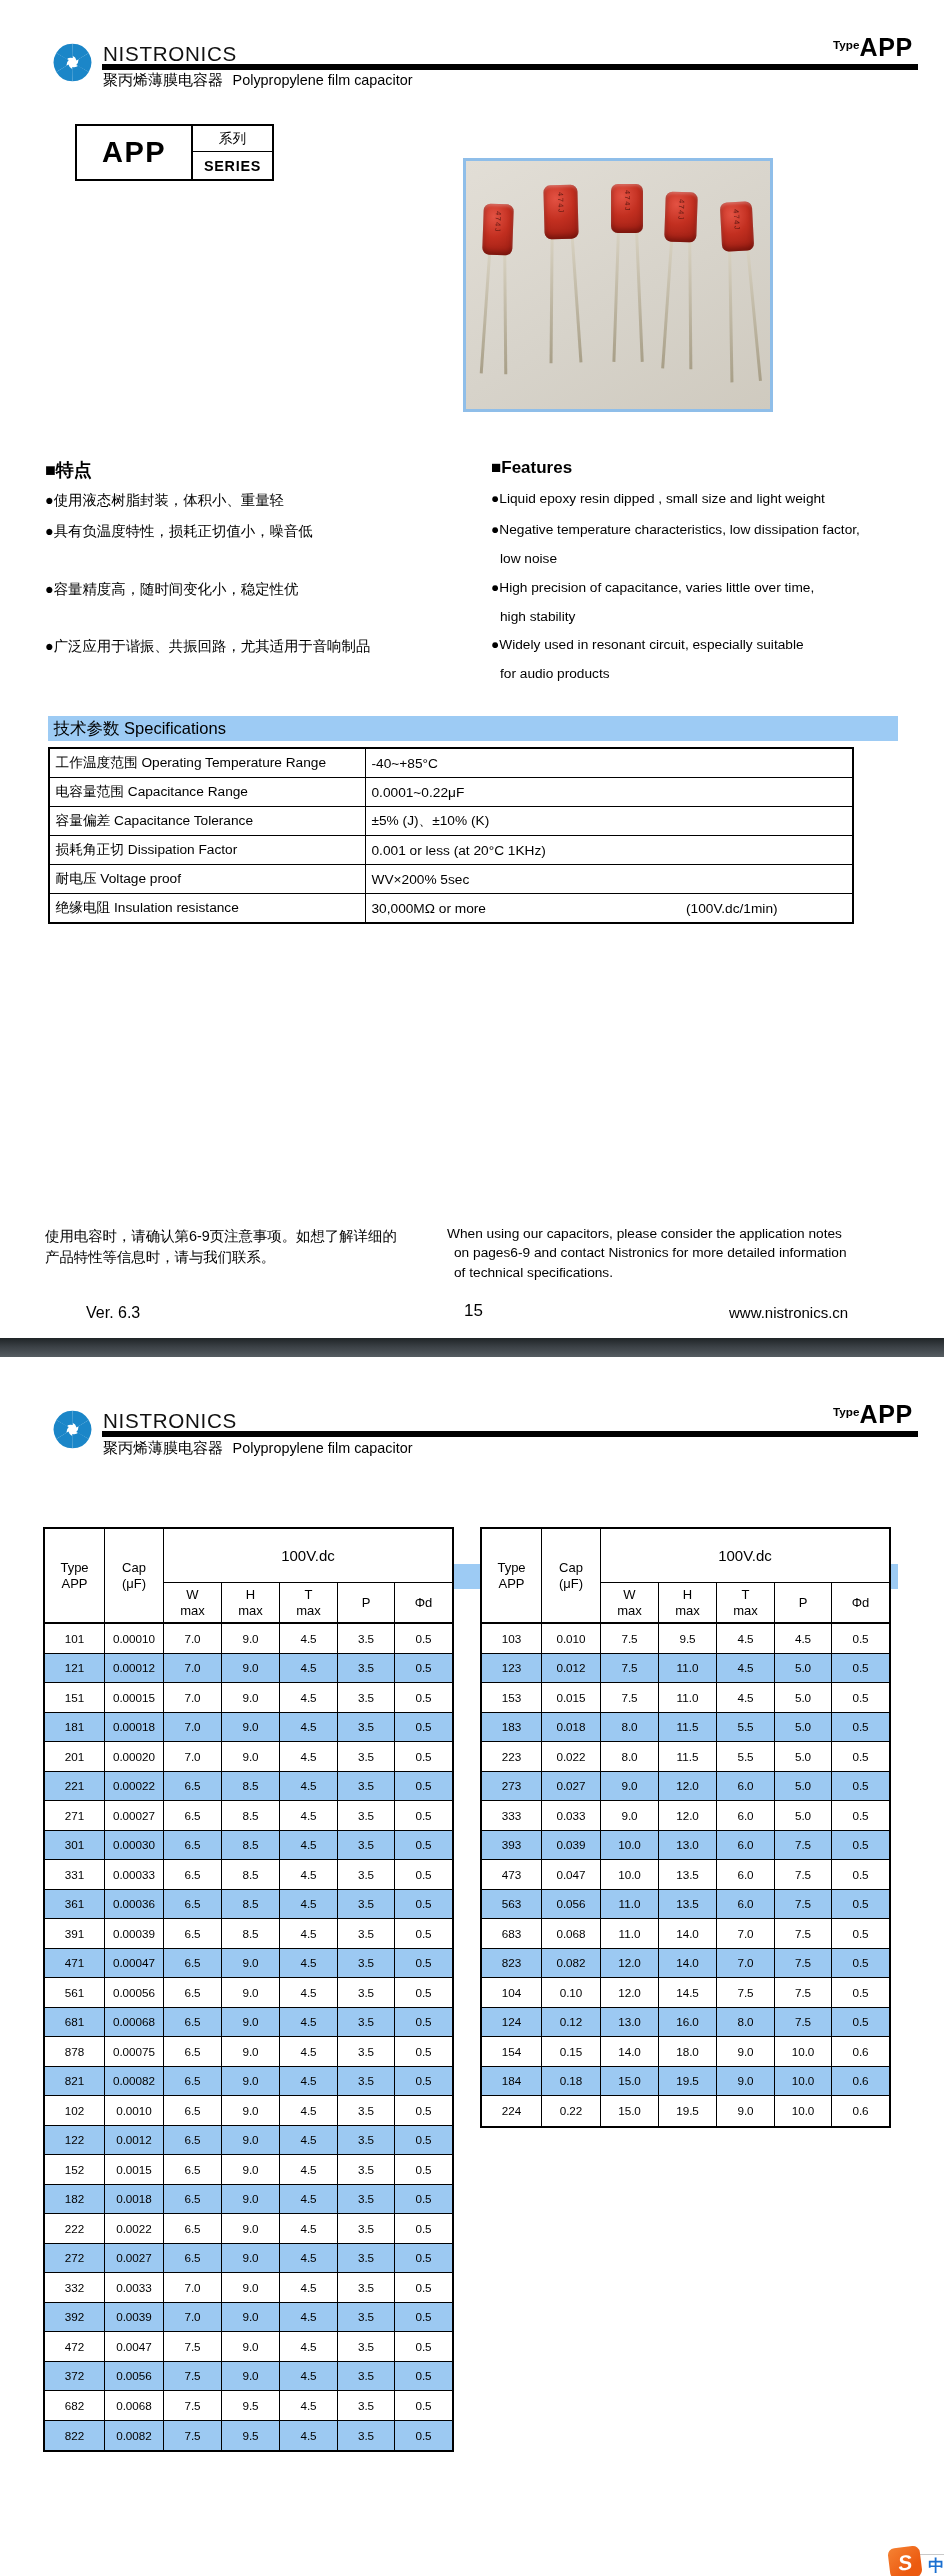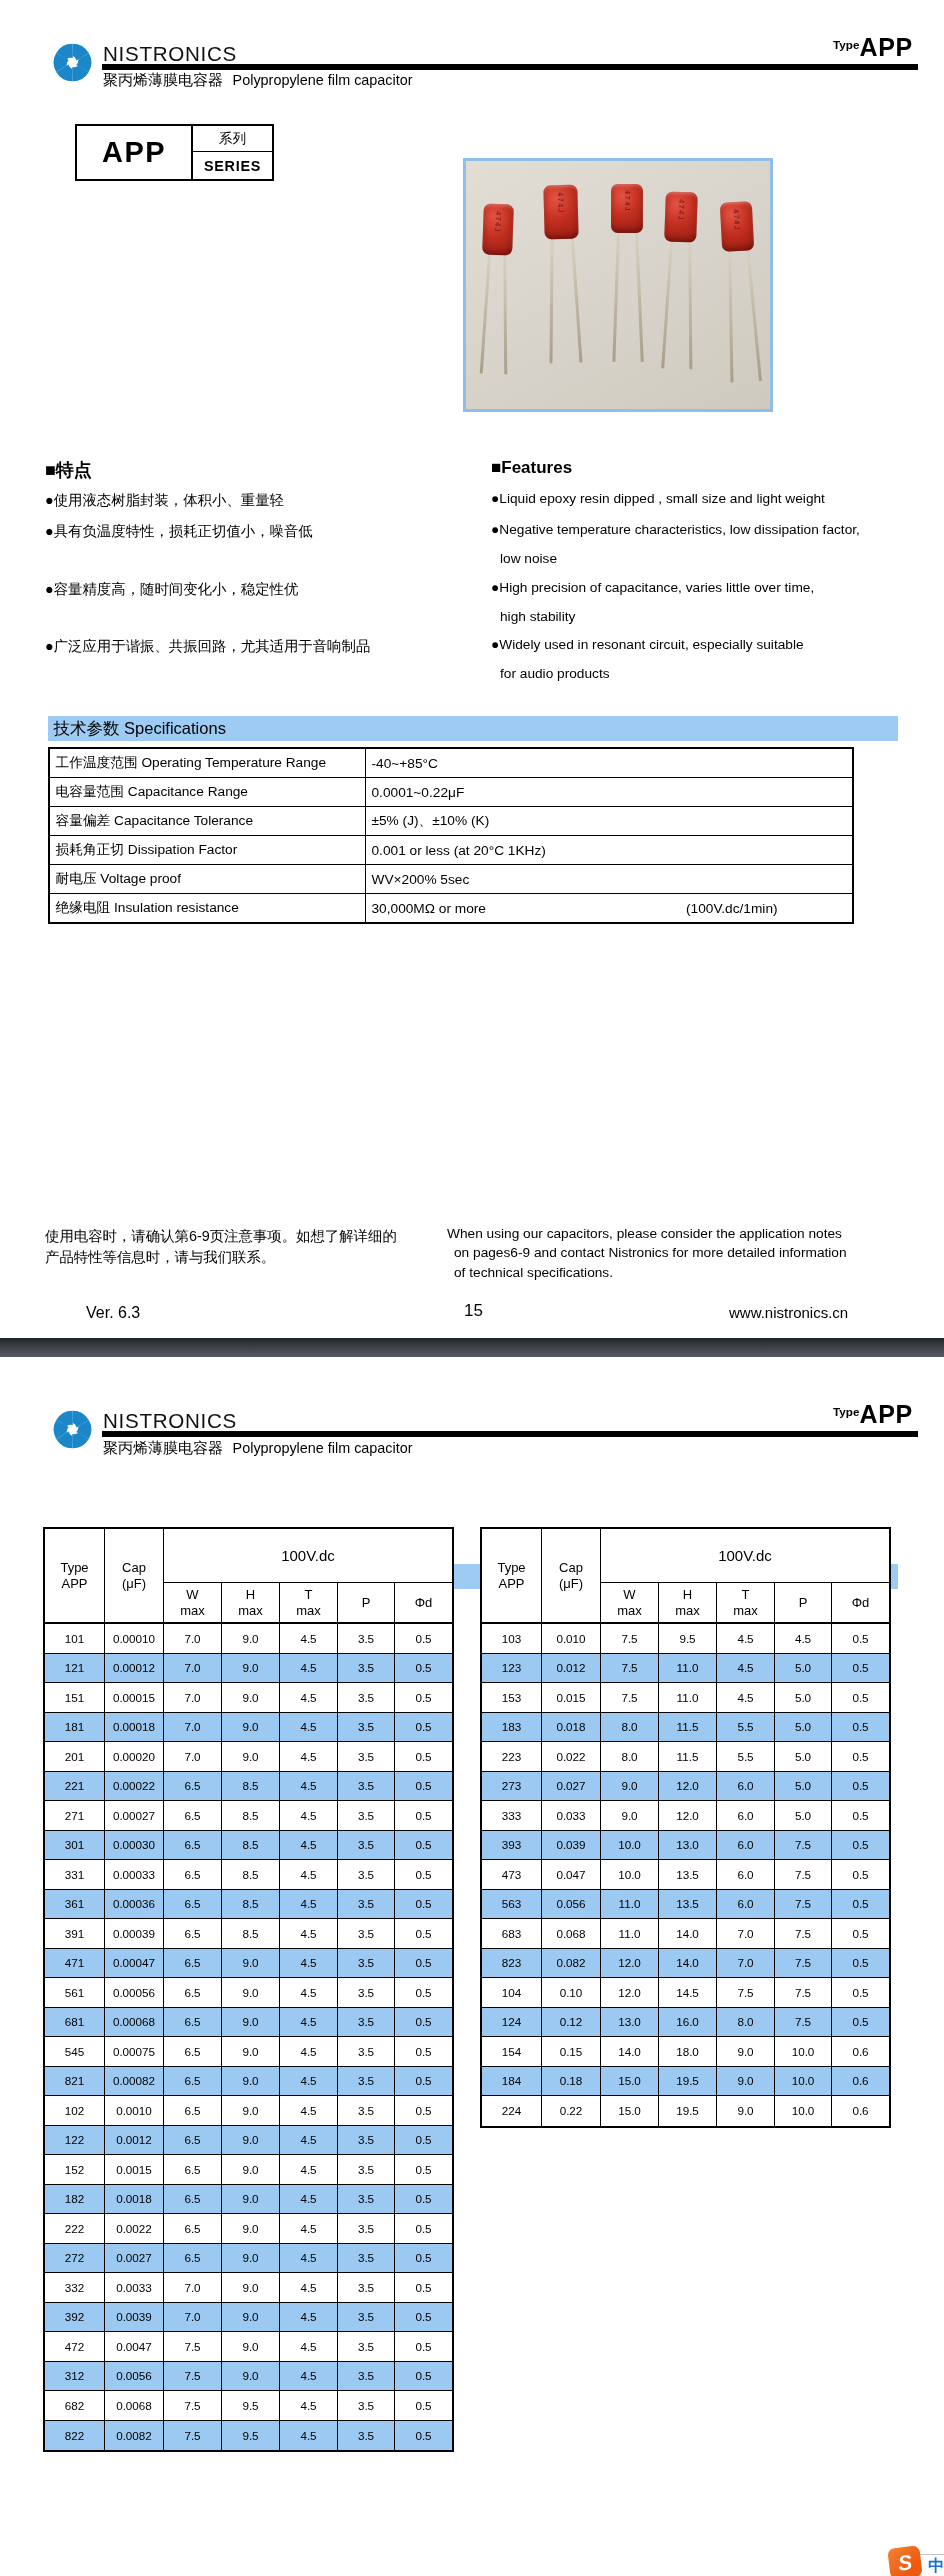--- a/index.html
+++ b/index.html
@@ -381,21 +381,21 @@
       <div class="c " style="grid-area: 15 / 5 / 16 / 6;">4.5</div>
       <div class="c " style="grid-area: 15 / 6 / 16 / 7;">3.5</div>
       <div class="c lastcol " style="grid-area: 15 / 7 / 16 / 8;">0.5</div>
       <div class="c alt " style="grid-area: 16 / 1 / 17 / 2;">681</div>
       <div class="c alt " style="grid-area: 16 / 2 / 17 / 3;">0.00068</div>
       <div class="c alt " style="grid-area: 16 / 3 / 17 / 4;">6.5</div>
       <div class="c alt " style="grid-area: 16 / 4 / 17 / 5;">9.0</div>
       <div class="c alt " style="grid-area: 16 / 5 / 17 / 6;">4.5</div>
       <div class="c alt " style="grid-area: 16 / 6 / 17 / 7;">3.5</div>
       <div class="c alt lastcol " style="grid-area: 16 / 7 / 17 / 8;">0.5</div>
-      <div class="c " style="grid-area: 17 / 1 / 18 / 2;">545</div>
+      <div class="c " style="grid-area: 17 / 1 / 18 / 2;">878</div>
       <div class="c " style="grid-area: 17 / 2 / 18 / 3;">0.00075</div>
       <div class="c " style="grid-area: 17 / 3 / 18 / 4;">6.5</div>
       <div class="c " style="grid-area: 17 / 4 / 18 / 5;">9.0</div>
       <div class="c " style="grid-area: 17 / 5 / 18 / 6;">4.5</div>
       <div class="c " style="grid-area: 17 / 6 / 18 / 7;">3.5</div>
       <div class="c lastcol " style="grid-area: 17 / 7 / 18 / 8;">0.5</div>
       <div class="c alt " style="grid-area: 18 / 1 / 19 / 2;">821</div>
       <div class="c alt " style="grid-area: 18 / 2 / 19 / 3;">0.00082</div>
       <div class="c alt " style="grid-area: 18 / 3 / 19 / 4;">6.5</div>
       <div class="c alt " style="grid-area: 18 / 4 / 19 / 5;">9.0</div>
@@ -458,21 +458,21 @@
       <div class="c alt " style="grid-area: 26 / 5 / 27 / 6;">4.5</div>
       <div class="c alt " style="grid-area: 26 / 6 / 27 / 7;">3.5</div>
       <div class="c alt lastcol " style="grid-area: 26 / 7 / 27 / 8;">0.5</div>
       <div class="c " style="grid-area: 27 / 1 / 28 / 2;">472</div>
       <div class="c " style="grid-area: 27 / 2 / 28 / 3;">0.0047</div>
       <div class="c " style="grid-area: 27 / 3 / 28 / 4;">7.5</div>
       <div class="c " style="grid-area: 27 / 4 / 28 / 5;">9.0</div>
       <div class="c " style="grid-area: 27 / 5 / 28 / 6;">4.5</div>
       <div class="c " style="grid-area: 27 / 6 / 28 / 7;">3.5</div>
       <div class="c lastcol " style="grid-area: 27 / 7 / 28 / 8;">0.5</div>
-      <div class="c alt " style="grid-area: 28 / 1 / 29 / 2;">312</div>
+      <div class="c alt " style="grid-area: 28 / 1 / 29 / 2;">372</div>
       <div class="c alt " style="grid-area: 28 / 2 / 29 / 3;">0.0056</div>
       <div class="c alt " style="grid-area: 28 / 3 / 29 / 4;">7.5</div>
       <div class="c alt " style="grid-area: 28 / 4 / 29 / 5;">9.0</div>
       <div class="c alt " style="grid-area: 28 / 5 / 29 / 6;">4.5</div>
       <div class="c alt " style="grid-area: 28 / 6 / 29 / 7;">3.5</div>
       <div class="c alt lastcol " style="grid-area: 28 / 7 / 29 / 8;">0.5</div>
       <div class="c " style="grid-area: 29 / 1 / 30 / 2;">682</div>
       <div class="c " style="grid-area: 29 / 2 / 30 / 3;">0.0068</div>
       <div class="c " style="grid-area: 29 / 3 / 30 / 4;">7.5</div>
       <div class="c " style="grid-area: 29 / 4 / 30 / 5;">9.5</div>

